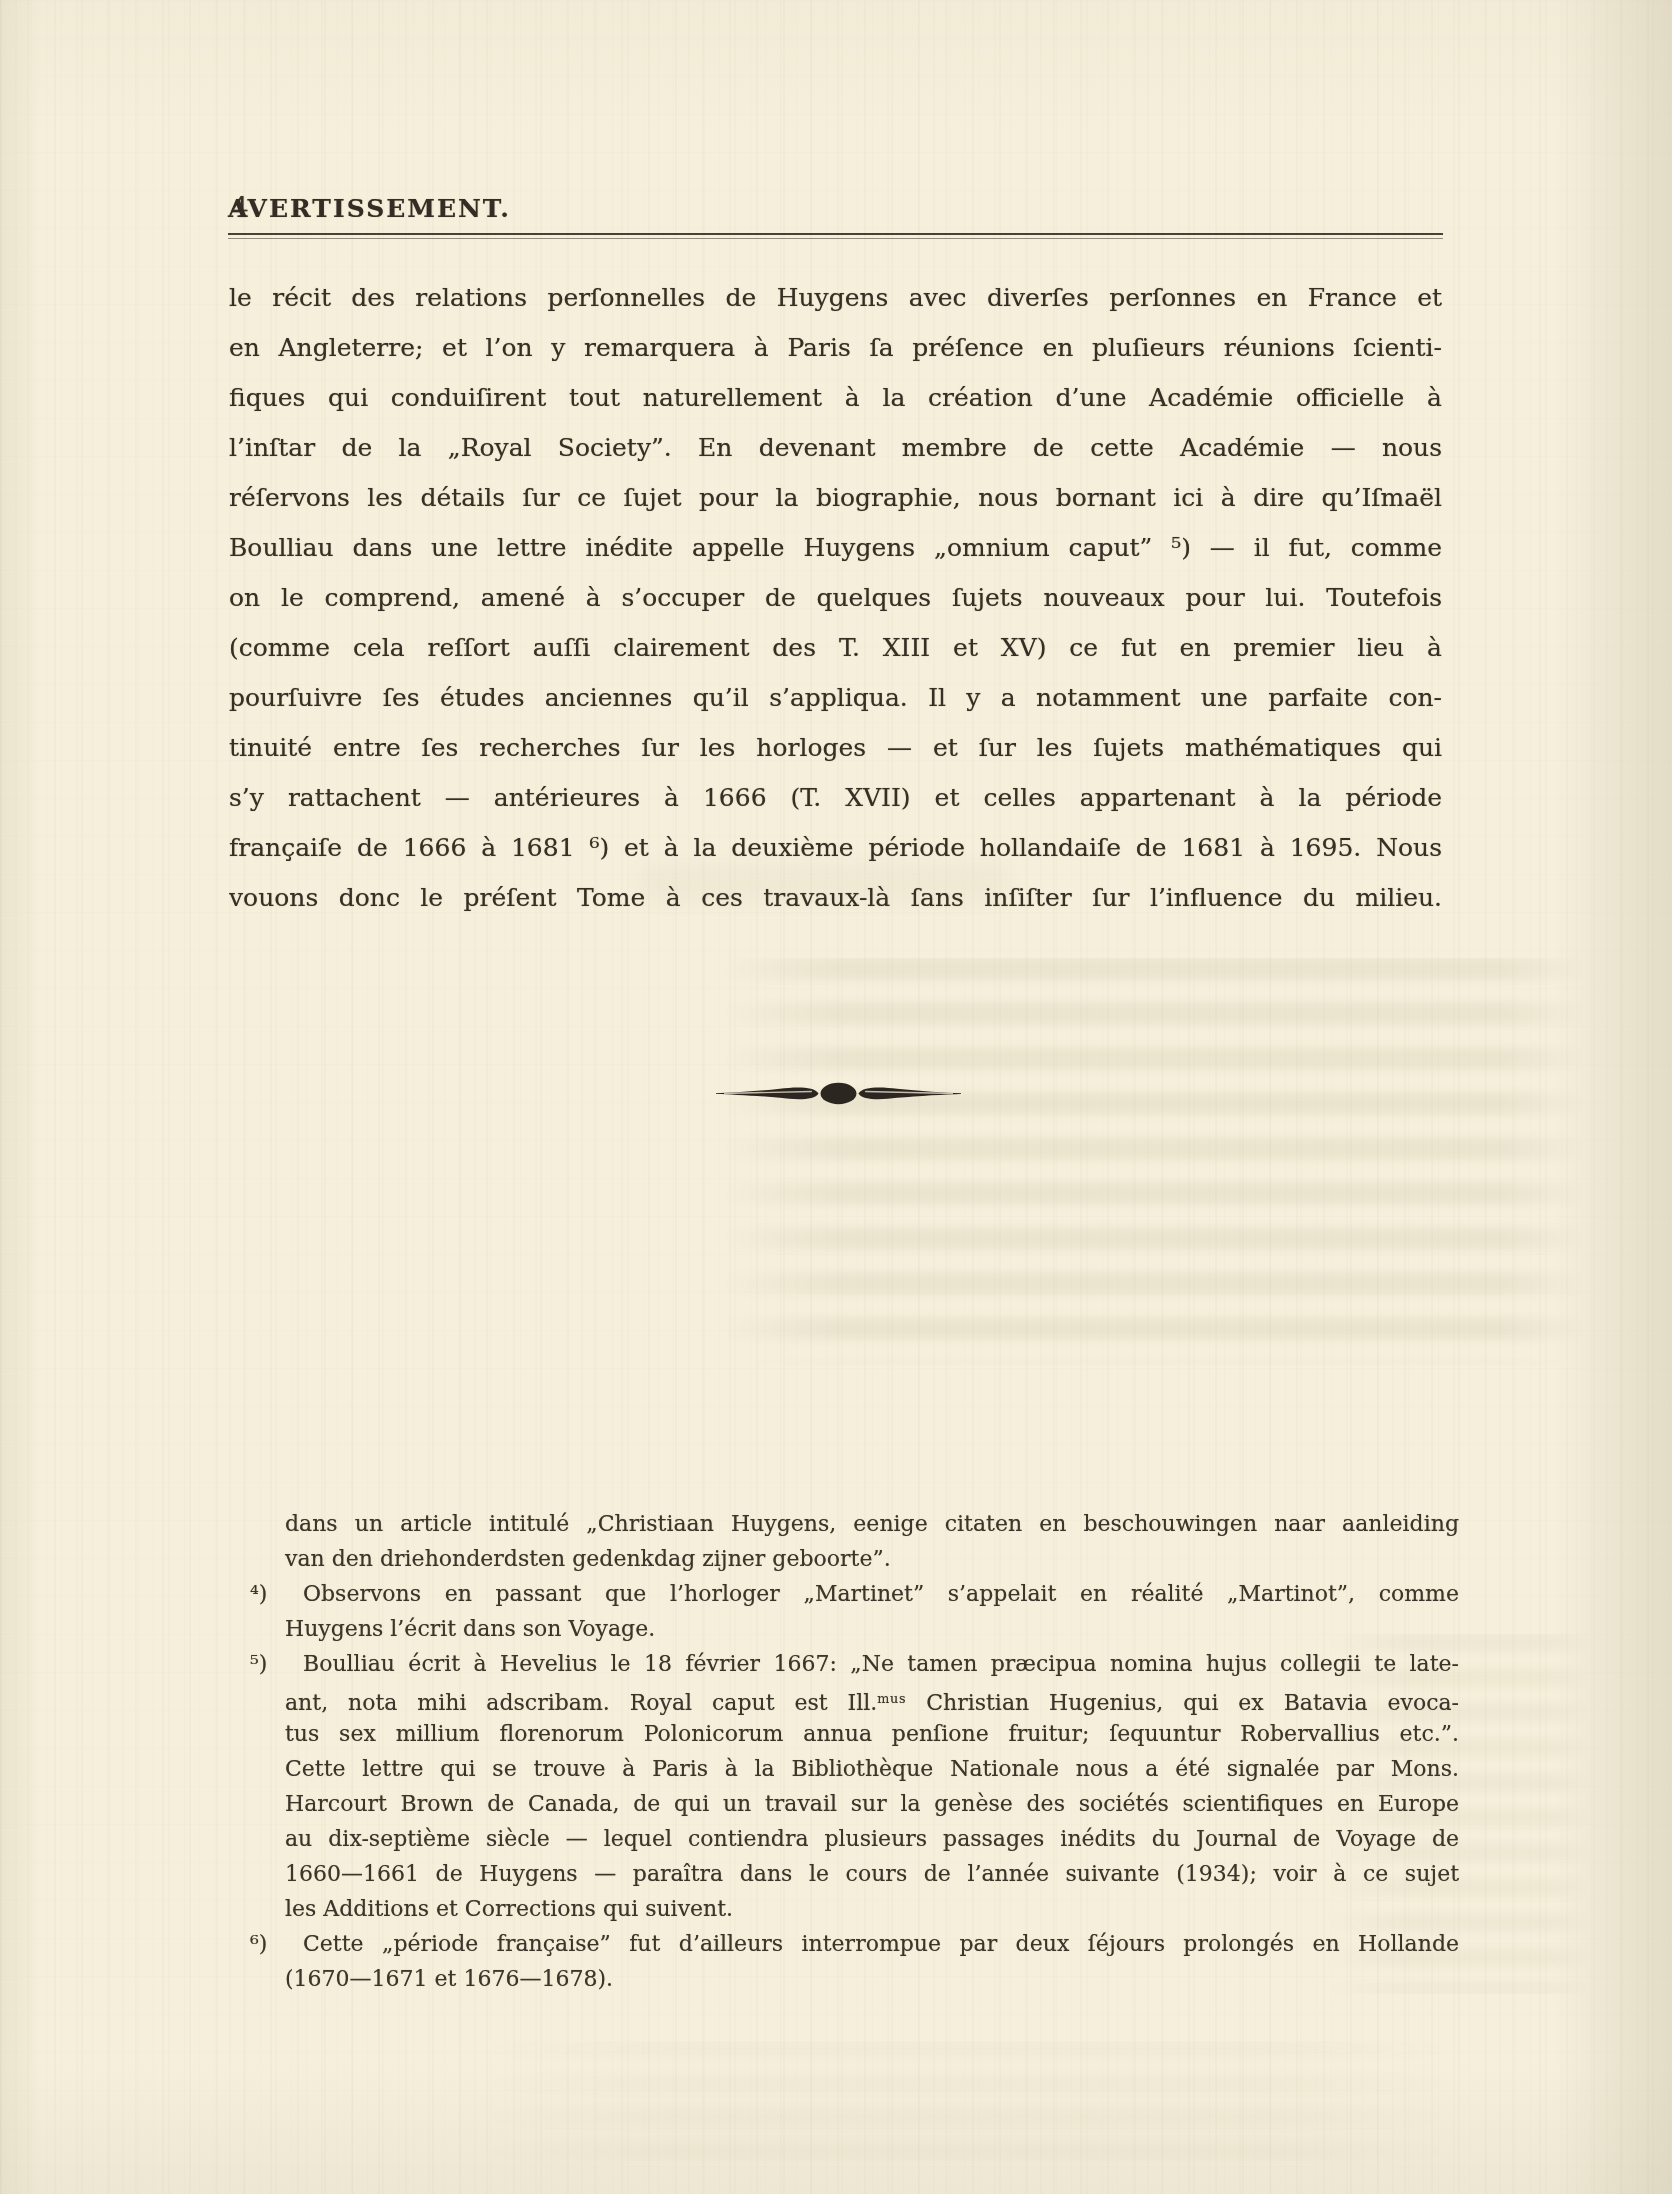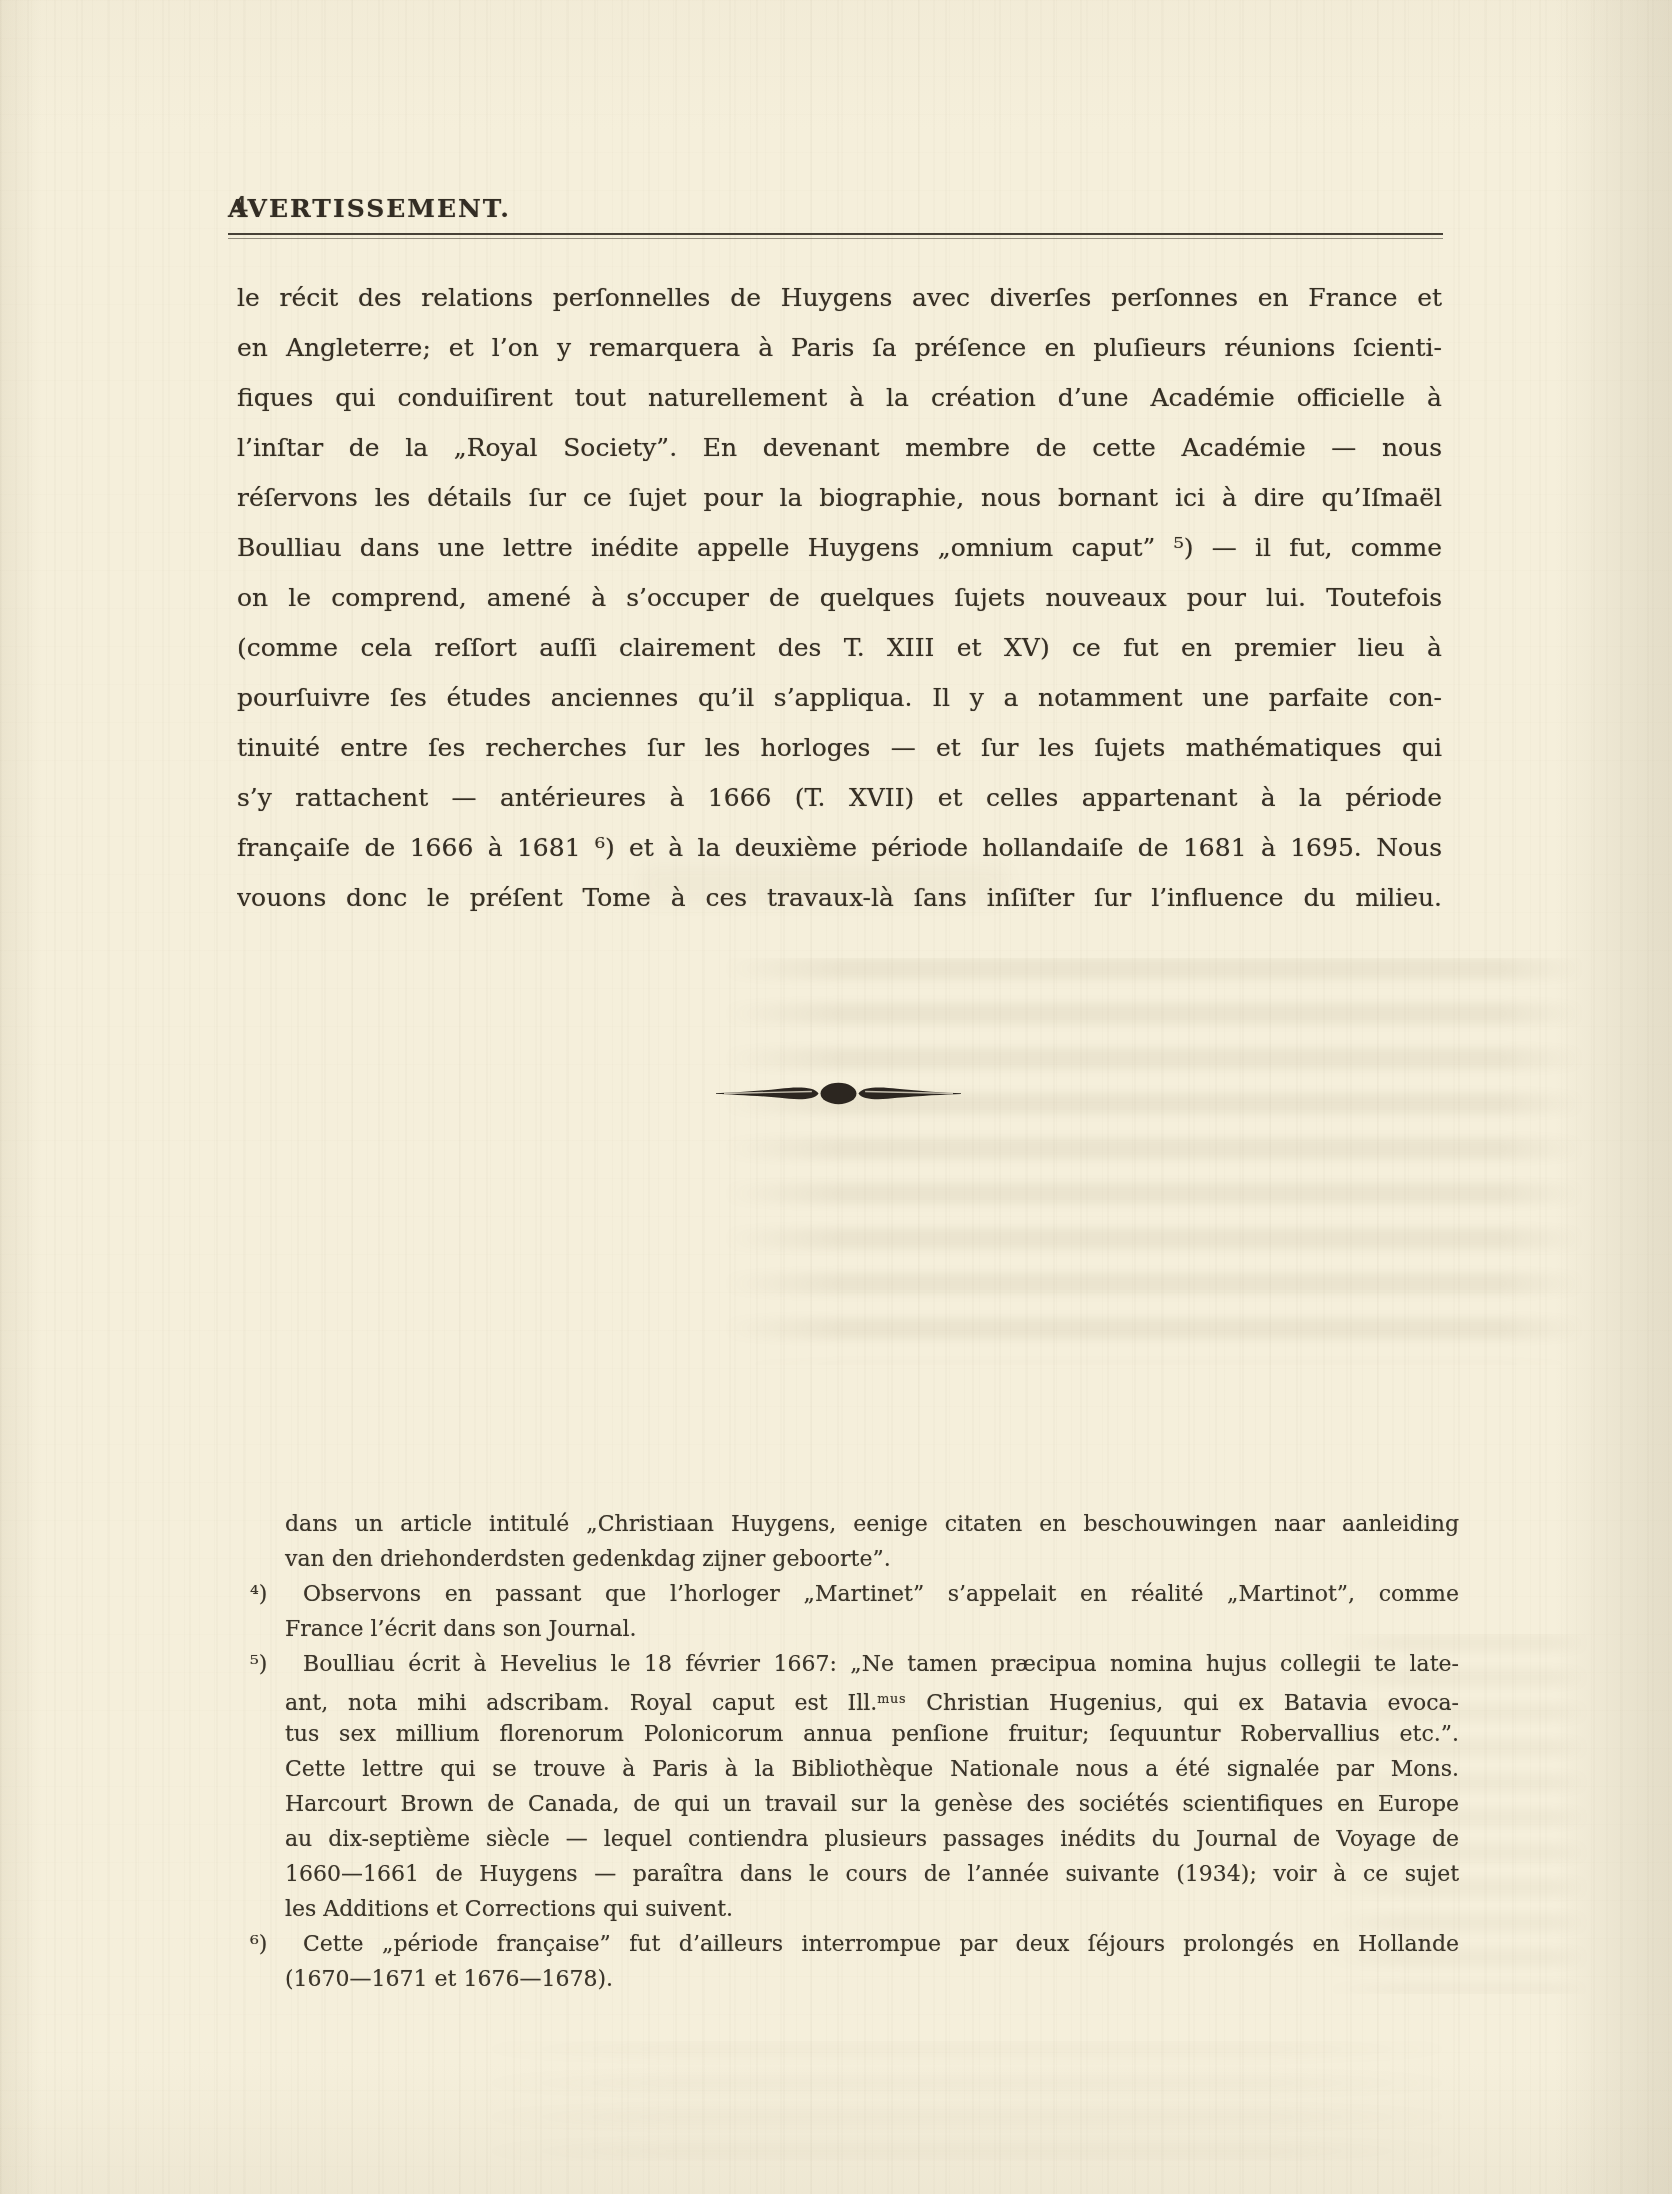--- a/index.html
+++ b/index.html
@@ -41,21 +41,20 @@
   
   .body-text{
     position:absolute;left:229px;top:273px;width:1213px;
     font-size:25px;color:#362f24;
     text-shadow:0 0 0.9px rgba(56,48,36,.55);
   }
   .bl{
     height:50px;line-height:50px;overflow:hidden;
     text-align:justify;text-align-last:justify;
     white-space:normal;
-    margin-left:8px;
   }
   
   .ornament{position:absolute;left:712px;top:1080px;width:253px;height:27px;}
   
   .bleed{position:absolute;pointer-events:none;}
   .bleed-ghost{
     left:637px;top:862px;width:373px;height:43px;
     background:rgba(132,117,86,0.55);border-radius:20px;
     filter:blur(9.3px);opacity:0.07;
   }
@@ -139,21 +138,21 @@
   <div class="bleed bleed-fn"></div>
   <div class="bleed bleed-bottom"></div>
 
   <section class="footnotes">
     <div class="fl indent">dans un article intitulé „Christiaan Huygens, eenige citaten en beschouwingen naar aanleiding</div>
     <div class="fl indent left">van den driehonderdsten gedenkdag zijner geboorte”.</div>
 
     <div class="fl num">
       <span class="fm">⁴)</span><span>Observons en passant que l’horloger „Martinet” s’appelait en réalité „Martinot”, comme</span>
     </div>
-    <div class="fl indent left">France l’écrit dans son Journal.</div>
+    <div class="fl indent left">Huygens l’écrit dans son Voyage.</div>
 
     <div class="fl num">
       <span class="fm">⁵)</span><span>Boulliau écrit à Hevelius le 18 février 1667: „Ne tamen præcipua nomina hujus collegii te late-</span>
     </div>
     <div class="fl indent">
       <span>ant, nota mihi adscribam. Royal caput est Ill.</span><span class="sup">mus</span><span> Christian Hugenius, qui ex Batavia evoca-</span>
     </div>
     <div class="fl indent">tus sex millium florenorum Polonicorum annua penſione fruitur; ſequuntur Robervallius etc.”.</div>
     <div class="fl indent">Cette lettre qui se trouve à Paris à la Bibliothèque Nationale nous a été signalée par Mons.</div>
     <div class="fl indent">Harcourt Brown de Canada, de qui un travail sur la genèse des sociétés scientifiques en Europe</div>

